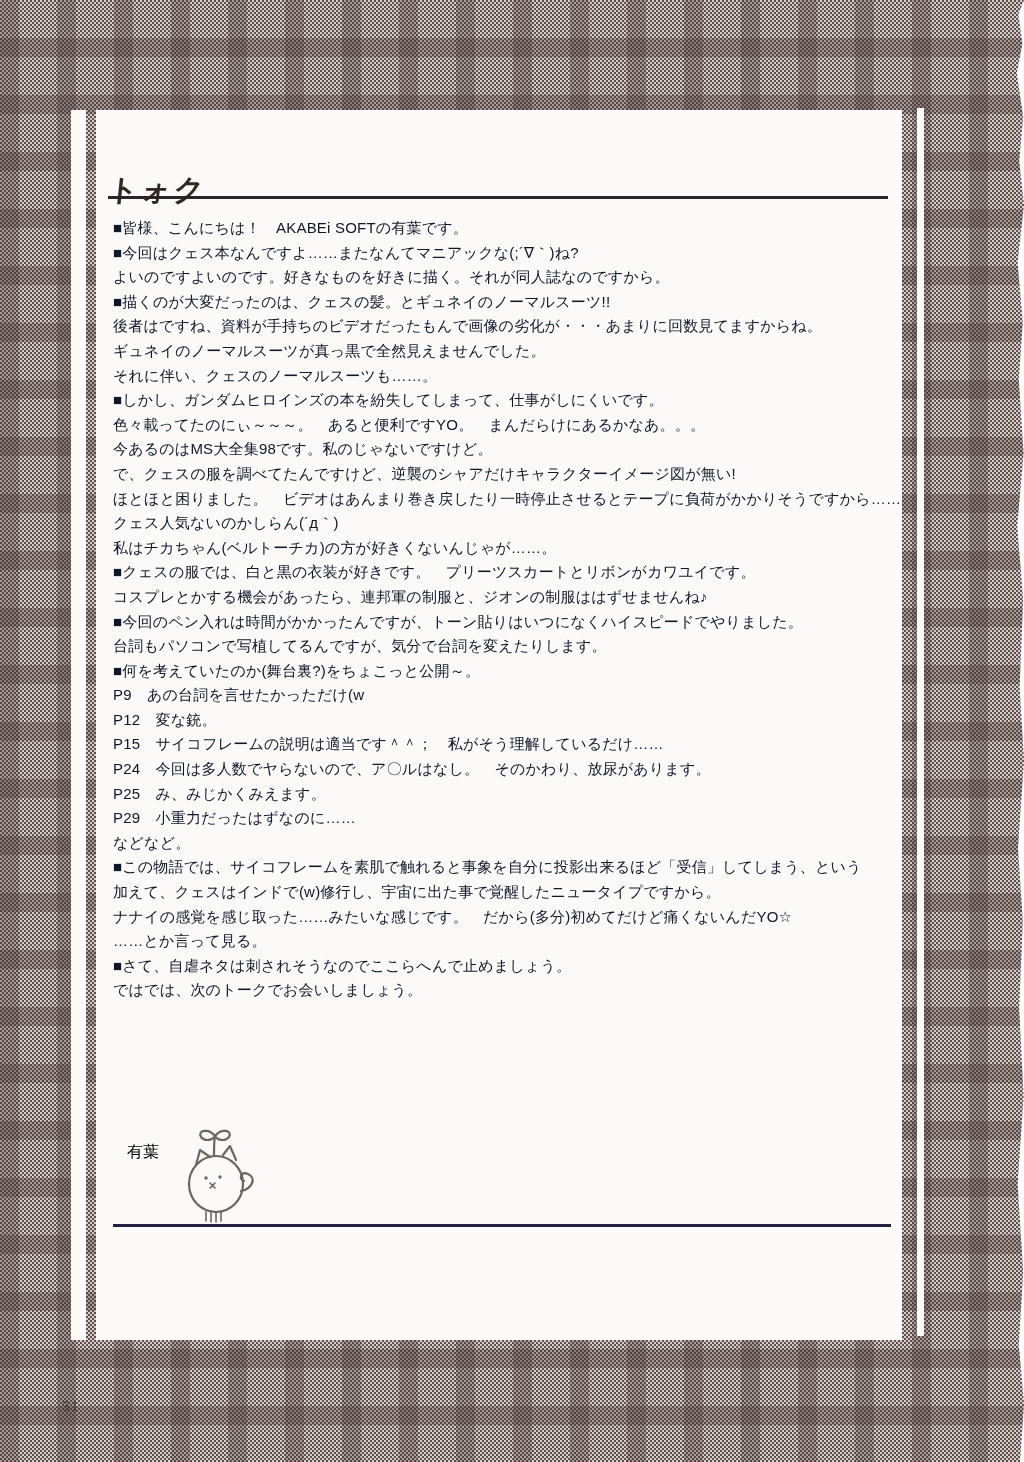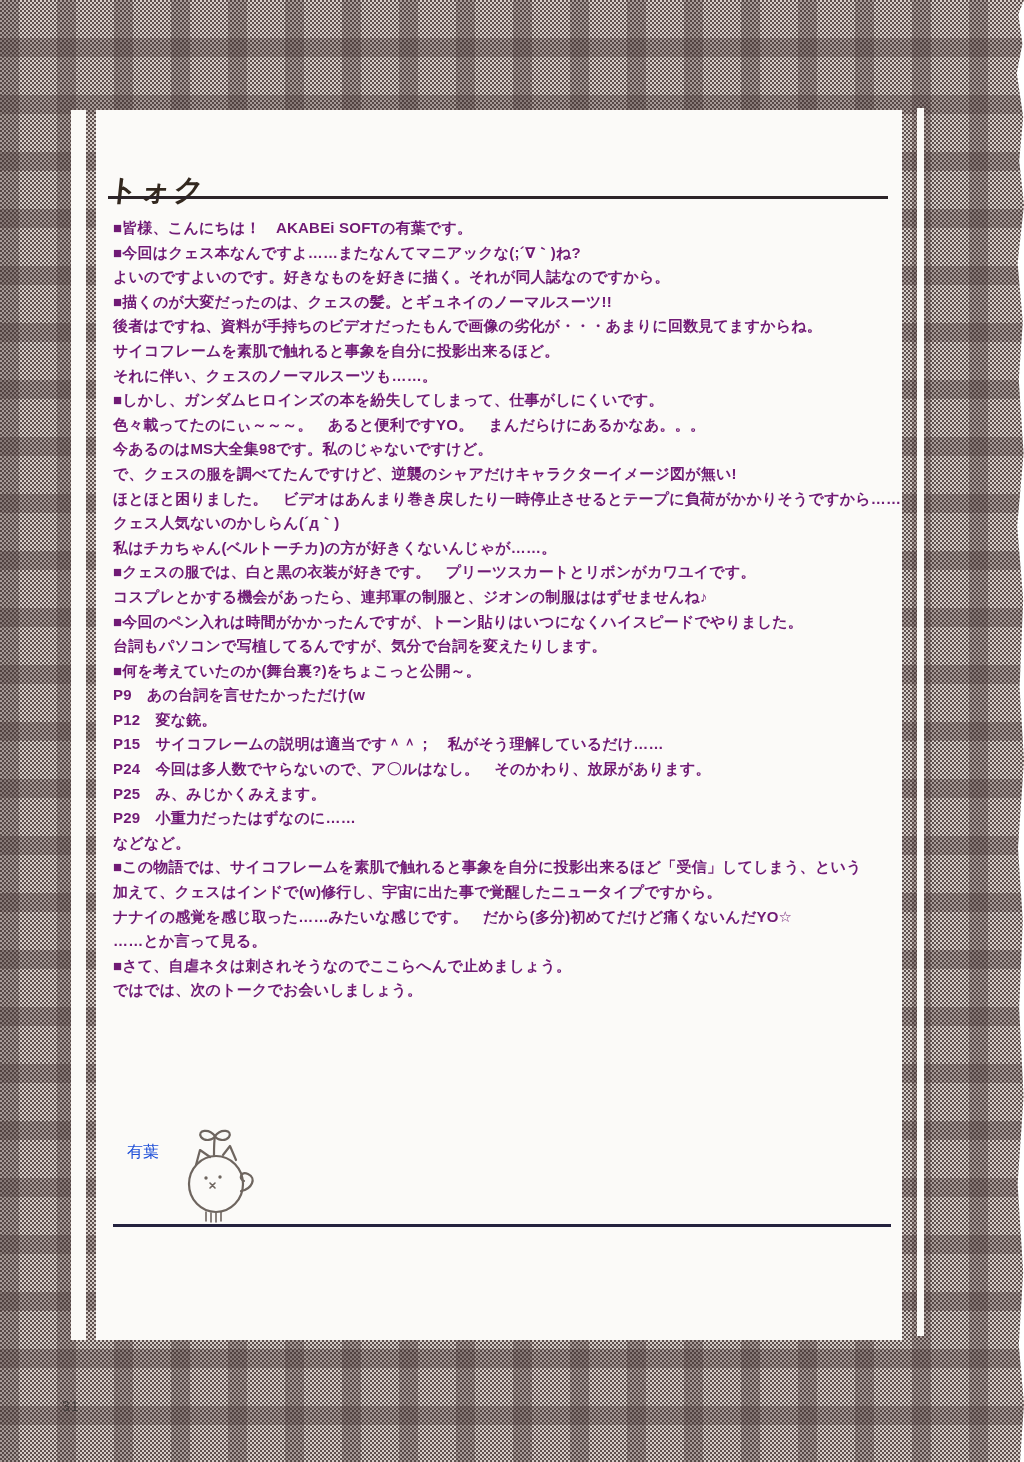--- a/index.html
+++ b/index.html
@@ -25,24 +25,24 @@
     background:#fbfaf8;overflow:hidden;
   }
   .logo{
     position:absolute;left:12px;top:60px;
     font-size:30px;font-weight:bold;color:#33281f;
     transform:skewX(-6deg);letter-spacing:2px;
   }
   .title-rule{position:absolute;left:12px;top:86px;width:780px;height:3px;background:#2c2429;}
   .text{position:absolute;left:17px;top:106px;width:775px;}
   .ln{
-    font-size:15px;line-height:24.6px;color:#701a75;
-    letter-spacing:0.2px;white-space:pre;font-weight:bold;
+    font-size:15px;line-height:24.6px;color:#0f172a;
+    letter-spacing:0.2px;white-space:pre;
   }
-  .sig{position:absolute;left:31px;top:1032px;font-size:16px;color:#1d4ed8;}
+  .sig{position:absolute;left:31px;top:1032px;font-size:16px;color:#000000;}
   .doodle{position:absolute;left:84px;top:1018px;}
   .bottom-rule{position:absolute;left:17px;top:1114px;width:778px;height:3px;background:#24223f;}
   .pagenum{
     position:absolute;left:62px;top:1398px;
     font-size:14px;color:#3f3a38;opacity:0.85;letter-spacing:1px;
   }
   .scan-edge{
     position:absolute;right:0;top:0;width:8px;height:100%;background:#ffffff;
     clip-path:polygon(100% 0%,30% 1%,80% 3%,10% 5%,90% 8%,40% 11%,100% 14%,20% 18%,85% 22%,35% 26%,95% 31%,15% 36%,90% 41%,45% 47%,100% 52%,25% 58%,85% 63%,40% 69%,95% 75%,20% 81%,90% 87%,35% 92%,100% 96%,50% 100%,100% 100%);
   }
@@ -57,21 +57,21 @@
   <div class="paper">
     <div class="logo">トォク</div>
     <div class="title-rule"></div>
 
     <div class="text">
       <div class="ln">■皆様、こんにちは！　AKABEi SOFTの有葉です。</div>
       <div class="ln">■今回はクェス本なんですよ……またなんてマニアックな(;´∇｀)ね?</div>
       <div class="ln">よいのですよいのです。好きなものを好きに描く。それが同人誌なのですから。</div>
       <div class="ln">■描くのが大変だったのは、クェスの髪。とギュネイのノーマルスーツ!!</div>
       <div class="ln">後者はですね、資料が手持ちのビデオだったもんで画像の劣化が・・・あまりに回数見てますからね。</div>
-      <div class="ln">サイコフレームを素肌で触れると事象を自分に投影出来るほど。</div>
+      <div class="ln">ギュネイのノーマルスーツが真っ黒で全然見えませんでした。</div>
       <div class="ln">それに伴い、クェスのノーマルスーツも……。</div>
       <div class="ln">■しかし、ガンダムヒロインズの本を紛失してしまって、仕事がしにくいです。</div>
       <div class="ln">色々載ってたのにぃ～～～。　あると便利ですYO。　まんだらけにあるかなあ。。。</div>
       <div class="ln">今あるのはMS大全集98です。私のじゃないですけど。</div>
       <div class="ln">で、クェスの服を調べてたんですけど、逆襲のシャアだけキャラクターイメージ図が無い!</div>
       <div class="ln">ほとほと困りました。　ビデオはあんまり巻き戻したり一時停止させるとテープに負荷がかかりそうですから……</div>
       <div class="ln">クェス人気ないのかしらん(´д｀)</div>
       <div class="ln">私はチカちゃん(ベルトーチカ)の方が好きくないんじゃが……。</div>
       <div class="ln">■クェスの服では、白と黒の衣装が好きです。　プリーツスカートとリボンがカワユイです。</div>
       <div class="ln">コスプレとかする機会があったら、連邦軍の制服と、ジオンの制服ははずせませんね♪</div>

